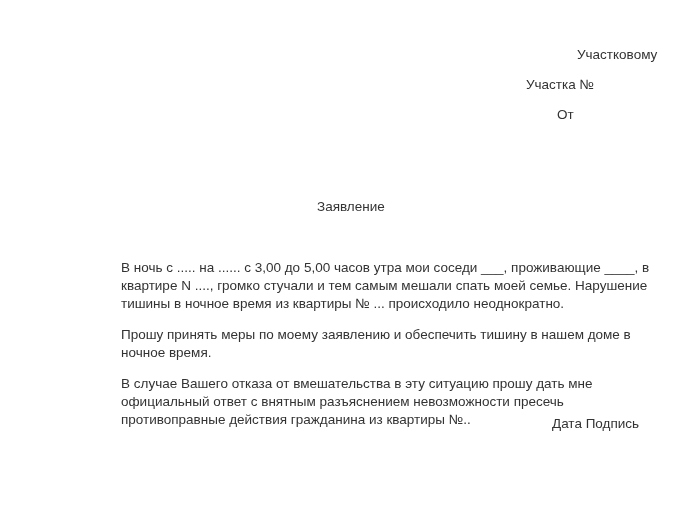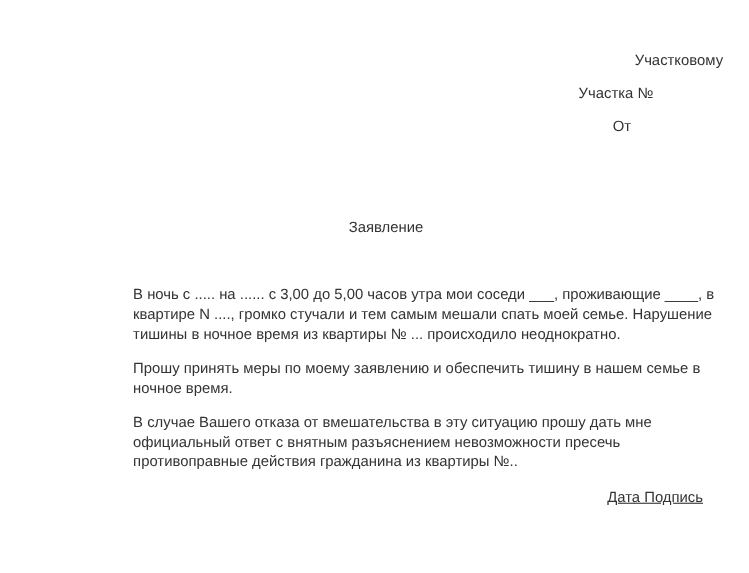--- a/index.html
+++ b/index.html
@@ -14,20 +14,20 @@
 <div>
   <div class="abs" style="left:577px; top:47px;">Участковому</div>
   <div class="abs" style="left:526px; top:77px;">Участка №</div>
   <div class="abs" style="left:557px; top:107px;">От</div>
 
   <div class="abs" style="left:317px; top:199px;">Заявление</div>
 
   <div class="para" style="top:259px;">В ночь с ..... на ...... с 3,00 до 5,00 часов утра мои соседи ___, проживающие ____, в
 квартире N ...., громко стучали и тем самым мешали спать моей семье. Нарушение
 тишины в ночное время из квартиры № ... происходило неоднократно.</div>
-  <div class="para" style="top:326px;">Прошу принять меры по моему заявлению и обеспечить тишину в нашем семье в
+  <div class="para" style="top:326px;">Прошу принять меры по моему заявлению и обеспечить тишину в нашем доме в
 ночное время.</div>
   <div class="para" style="top:375px;">В случае Вашего отказа от вмешательства в эту ситуацию прошу дать мне
 официальный ответ с внятным разъяснением невозможности пресечь
 противоправные действия гражданина из квартиры №..</div>
 
-  <div class="abs" style="left:552px; top:444px;text-decoration:underline;">Дата Подпись</div>
+  <div class="abs" style="left:552px; top:416px;">Дата Подпись</div>
 </div>
 
 </body></html>

